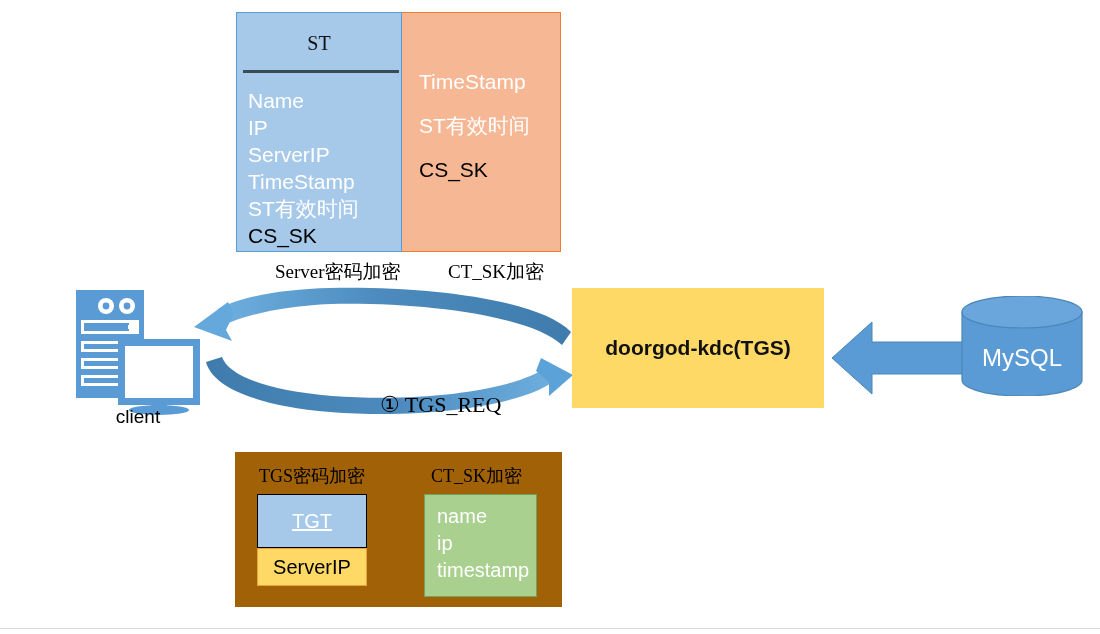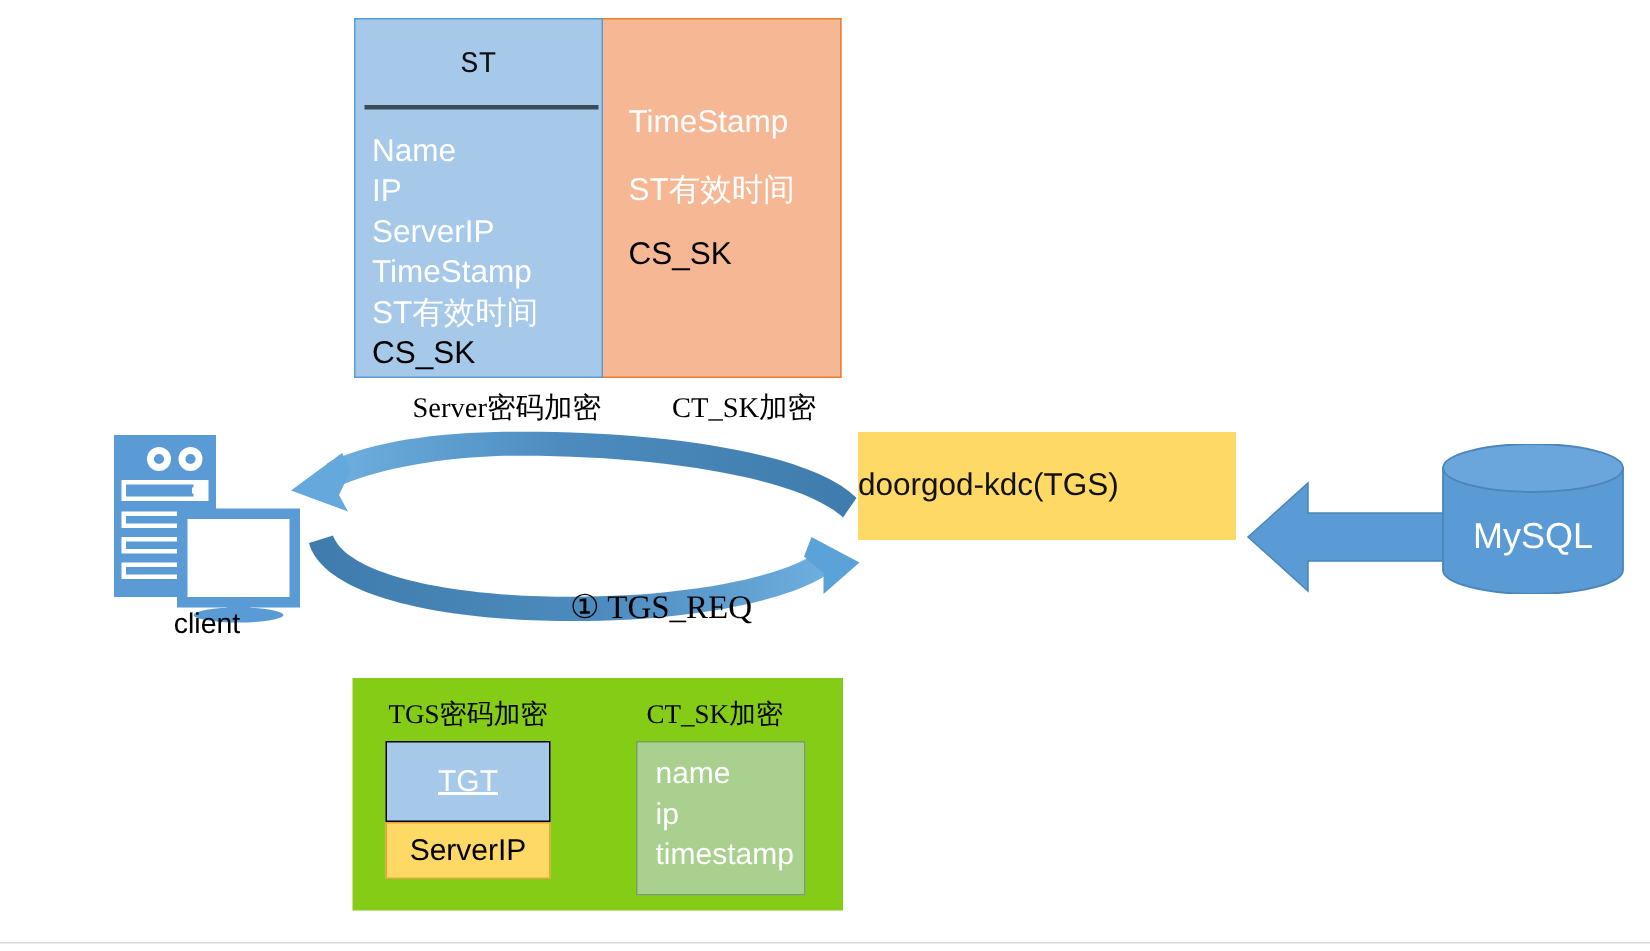--- a/index.html
+++ b/index.html
@@ -48,21 +48,21 @@
     box-sizing: border-box;
     position: relative;
   }
   .st-title {
     position: absolute;
     left: 0; right: 0;
     top: 19px;
     text-align: center;
     font-size: 20px;
     color: #111111;
-    font-family: Liberation Mono, monospace;
+    font-family: Liberation Serif, serif;
   }
   .st-divider {
     position: absolute;
     left: 6px;
     right: 2px;
     top: 57px;
     height: 3px;
     background: #3b4b58;
   }
   .st-left-list {
@@ -113,26 +113,27 @@
     font-size: 19px;
     color: #000000;
   }
 
   
   .kdc-box {
     position: absolute;
     left: 572px;
     top: 288px;
     width: 252px;
-    height: 72px;
+    height: 120px;
     background: #ffd966;
     box-sizing: border-box;
     display: flex;
     align-items: center;
-    justify-content: flex-start;
+    justify-content: center;
+    font-weight: bold;
   }
   .kdc-label {
     font-size: 21px;
     color: #111111;
   }
 
   
   .mysql-wrap {
     position: absolute;
     left: 958px;
@@ -162,21 +163,21 @@
   #flow-rep { left: 333px; top: 303px; }
   #flow-req { left: 336px; top: 392px; margin-left: 44px; }
 
   
   .payload-panel {
     position: absolute;
     left: 235px;
     top: 452px;
     width: 327px;
     height: 155px;
-    background: #84cc16;
+    background: #a16207;
     box-sizing: border-box;
   }
   .payload-col {
     position: absolute;
     top: 12px;
   }
   #payload-col-left  { left: 22px; width: 130px; }
   #payload-col-right { left: 189px; width: 140px; }
 
   .payload-caption {

